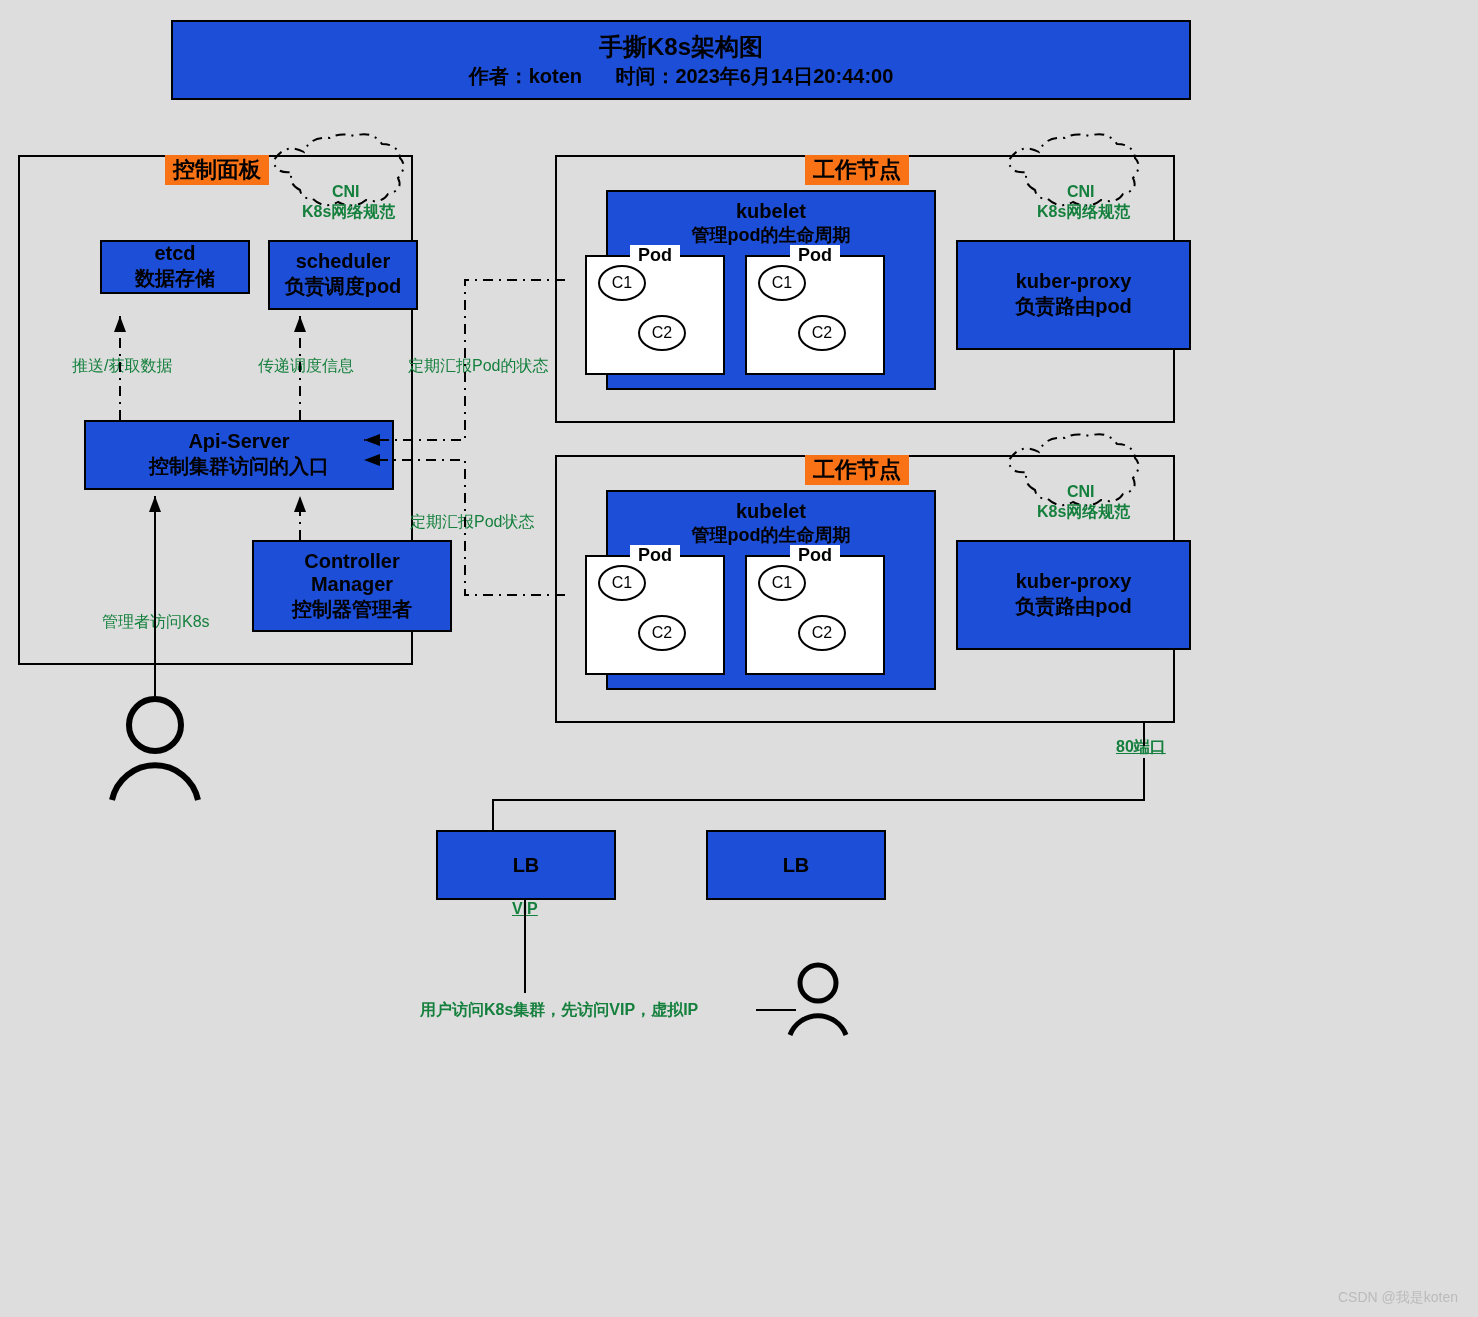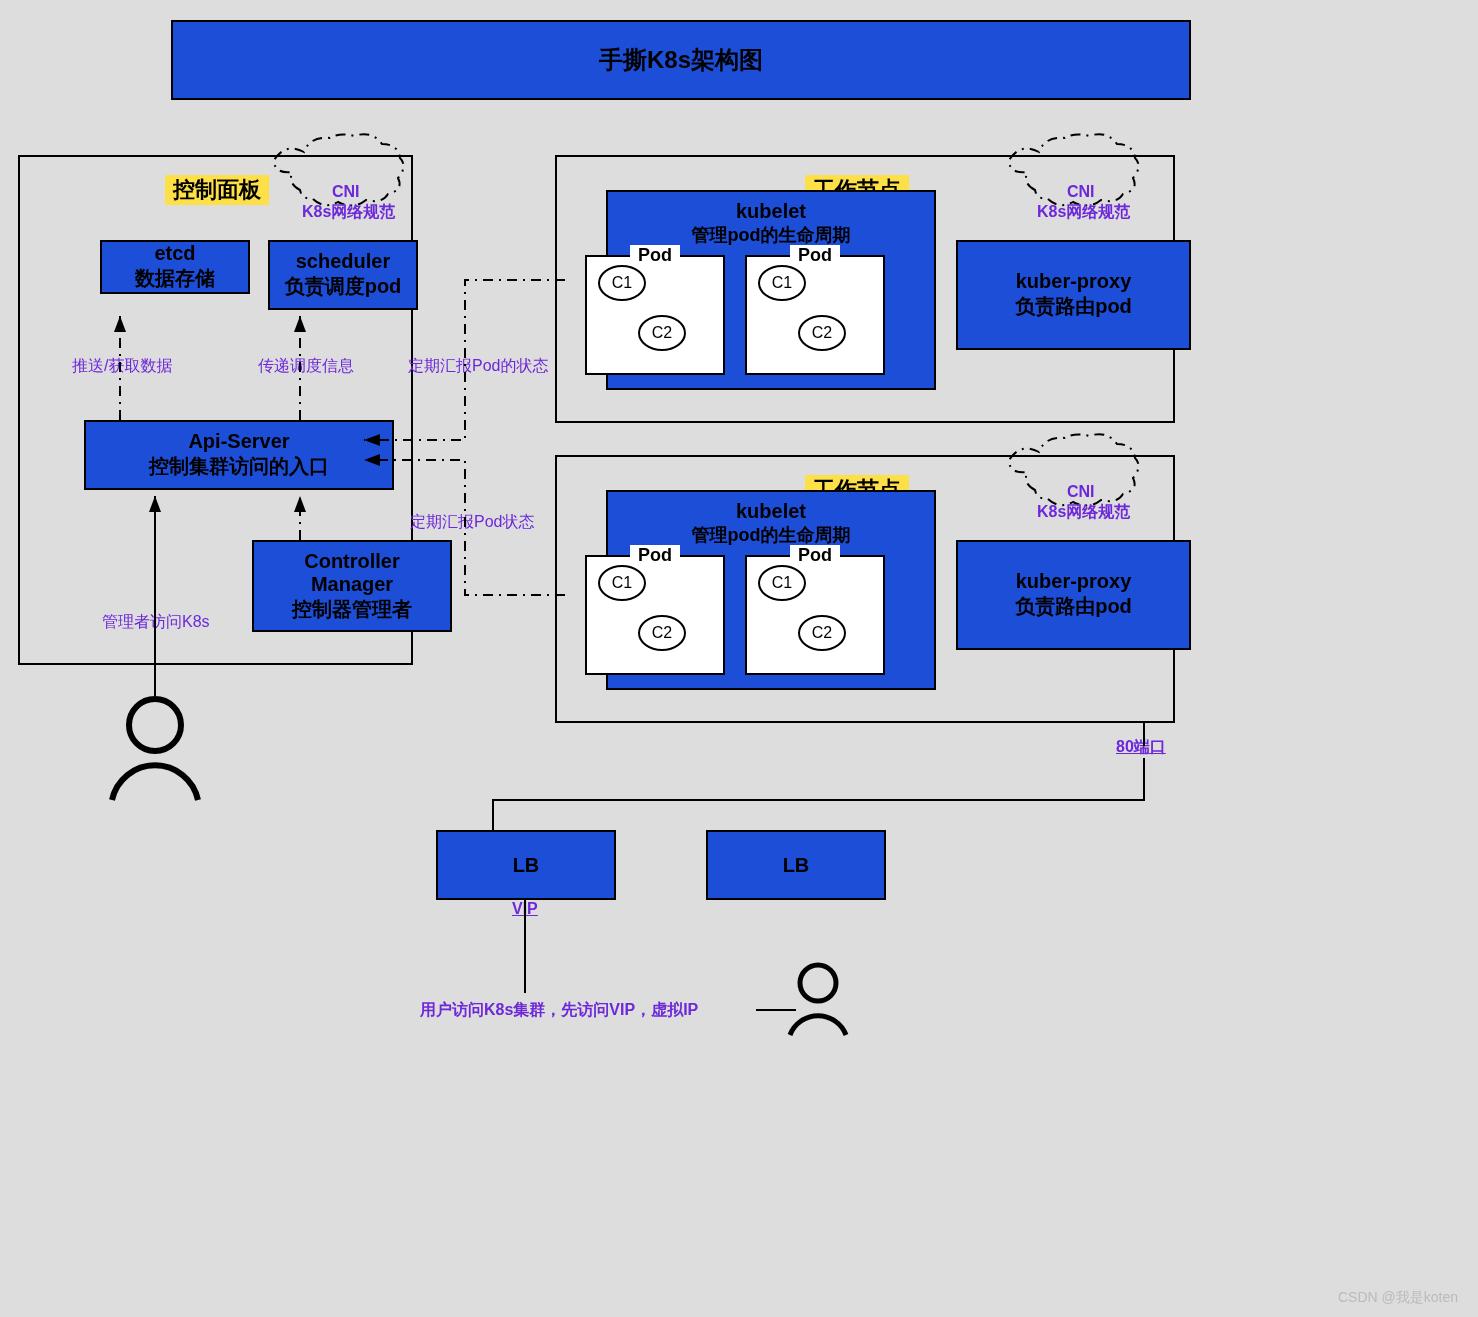--- a/index.html
+++ b/index.html
@@ -17,34 +17,33 @@
       border: 2px solid #000;
       display: flex;
       flex-direction: column;
       align-items: center;
       justify-content: center;
       text-align: center;
       margin-left: 36px;
     }
     .panel-title {
       position: absolute;
-      background: #fde047;
+      background: #f97316;
       padding: 0 8px;
       font-size: 22px;
       font-weight: bold;
-      margin-top: 20px;
     }
     .panel {
       position: absolute;
       border: 2px solid #000;
     }
     .label {
       position: absolute;
       font-size: 16px;
-      color: #6d28d9;
+      color: #15803d;
       background: transparent;
       white-space: nowrap;
     }
     .label-bg {
       background: #dddddd;
       padding: 0 4px;
       text-decoration: underline;
     }
     .bold { font-weight: bold; }
     .small { font-size: 16px; }
@@ -85,20 +84,25 @@
     }
     svg .solid { stroke: #000; stroke-width: 2; fill: none; }
     svg .dashdot { stroke: #000; stroke-width: 2; fill: none; stroke-dasharray: 10 6 2 6; }
     svg .solid-fill { fill: #000; }
   </style>
 </head>
 <body>
 
 <div class="box" style="left:135px; top:20px; width:1020px; height:80px;">
   <div class="big bold">手撕K8s架构图</div>
+  <div class="med bold">
+    <span>作者：</span><span>koten</span>
+    &nbsp;&nbsp;&nbsp;&nbsp;
+    <span>时间：</span><span>2023年6月14日20:44:00</span>
+  </div>
 </div>
 
 <div class="panel" style="left:18px; top:155px; width:395px; height:510px;"></div>
 <div class="panel-title" style="left:165px; top:155px;">控制面板</div>
 
 <svg class="overlay">
   <path class="dashdot" d="M 300 190 q -12 -6 -8 -18 q -18 2 -18 -12 q 12 -18 30 -8 q 6 -16 26 -14 q 10 -6 24 -2 q 18 -6 28 8 q 16 0 18 14 q 8 8 -2 20 q 6 12 -10 16 q -6 10 -22 6 q -12 10 -28 2 q -14 8 -26 -4 q -10 2 -12 -8 z"></path>
 </svg>
 <div class="label bold" style="left:332px; top:183px; font-size:16px;">CNI</div>
 <div class="label bold" style="left:302px; top:202px; font-size:16px;">K8s网络规范</div>

